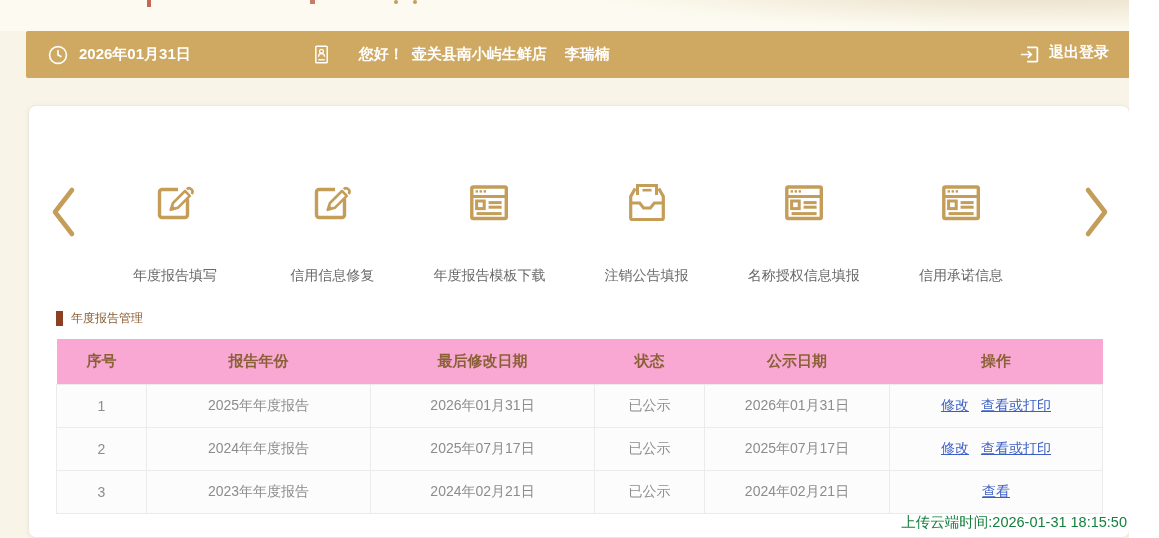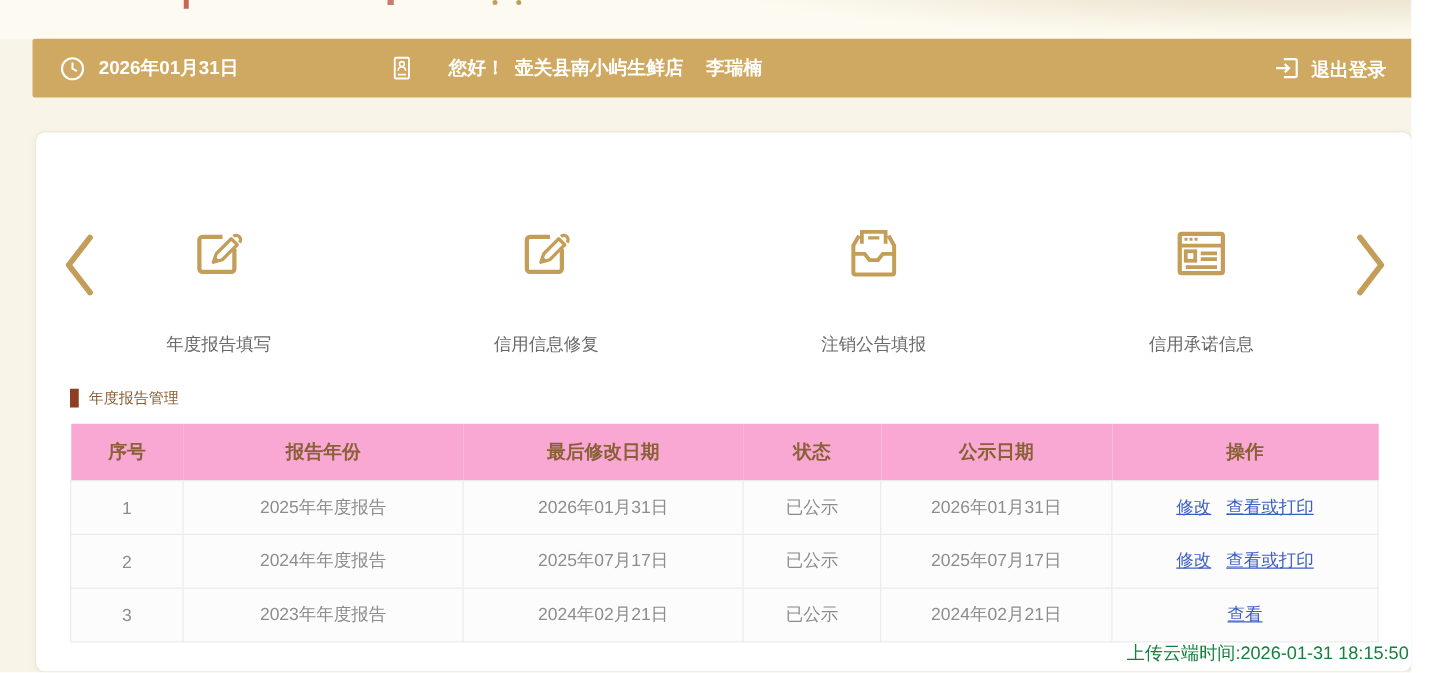--- a/index.html
+++ b/index.html
@@ -23,21 +23,21 @@
     background: #cfa961; color: #fff; display: flex; align-items: center;
     border-radius: 2px; font-size: 15px; font-weight: bold;
   }
   .topbar svg { color: #fff; }
   .tb-clock { margin-left: 21px; }
   .tb-date { margin-left: 10px; }
   .tb-badge { margin-left: 120px; }
   .tb-greet { margin-left: 27px; }
   .tb-company { margin-left: 8px; }
   .tb-user { margin-left: 18px; }
-  .tb-right { margin-left: auto; display: flex; align-items: flex-end; cursor: pointer; padding-right: 22px; }
+  .tb-right { margin-left: auto; display: flex; align-items: flex-start; cursor: pointer; padding-right: 22px; }
   .tb-logout-label { margin-left: 8px; }
   
   .panel {
     position: absolute; top: 105px; left: 28px; width: 1102px; height: 433px;
     background: #fff; border-radius: 8px; border: 1px solid #eee9dd;
     box-shadow: 0 1px 5px rgba(120,100,60,0.08);
   }
   
   .car-arrow { position: absolute; top: 80px; cursor: pointer; color: #c49d58; }
   .car-arrow.left { left: 20px; }
@@ -162,23 +162,35 @@
         <span class="car-label">年度报告填写</span>
       </div>
       <div class="car-item">
         <svg width="54" height="54">
             <use href="#icon-edit"></use>
           </svg>
         <span class="car-label">信用信息修复</span>
       </div>
       <div class="car-item">
         <svg width="54" height="54">
+            <use href="#icon-template"></use>
+          </svg>
+        <span class="car-label">年度报告模板下载</span>
+      </div>
+      <div class="car-item">
+        <svg width="54" height="54">
             <use href="#icon-inbox"></use>
           </svg>
         <span class="car-label">注销公告填报</span>
+      </div>
+      <div class="car-item">
+        <svg width="54" height="54">
+            <use href="#icon-template"></use>
+          </svg>
+        <span class="car-label">名称授权信息填报</span>
       </div>
       <div class="car-item">
         <svg width="54" height="54">
             <use href="#icon-template"></use>
           </svg>
         <span class="car-label">信用承诺信息</span>
       </div>
     </div>
 
     <div class="section-head">

